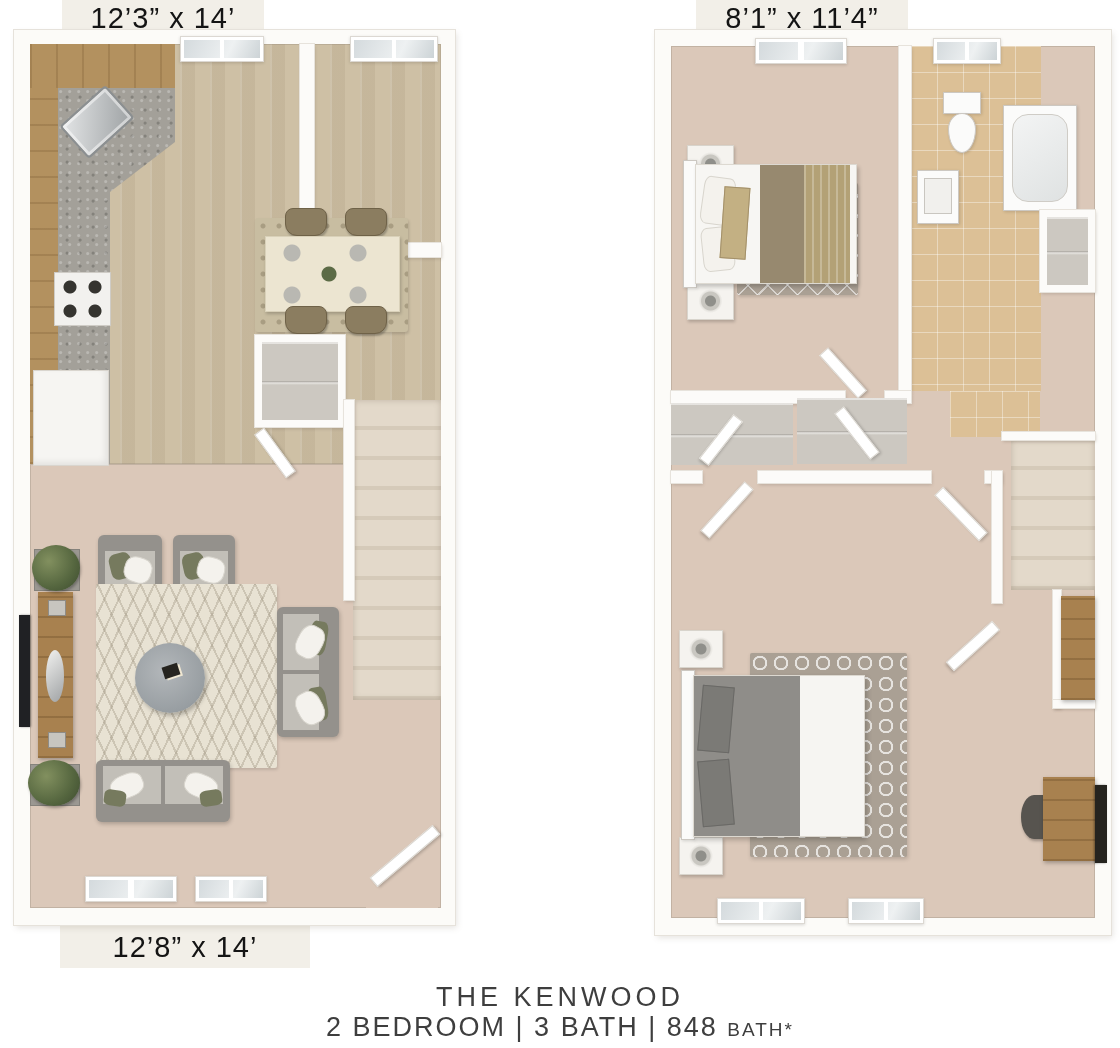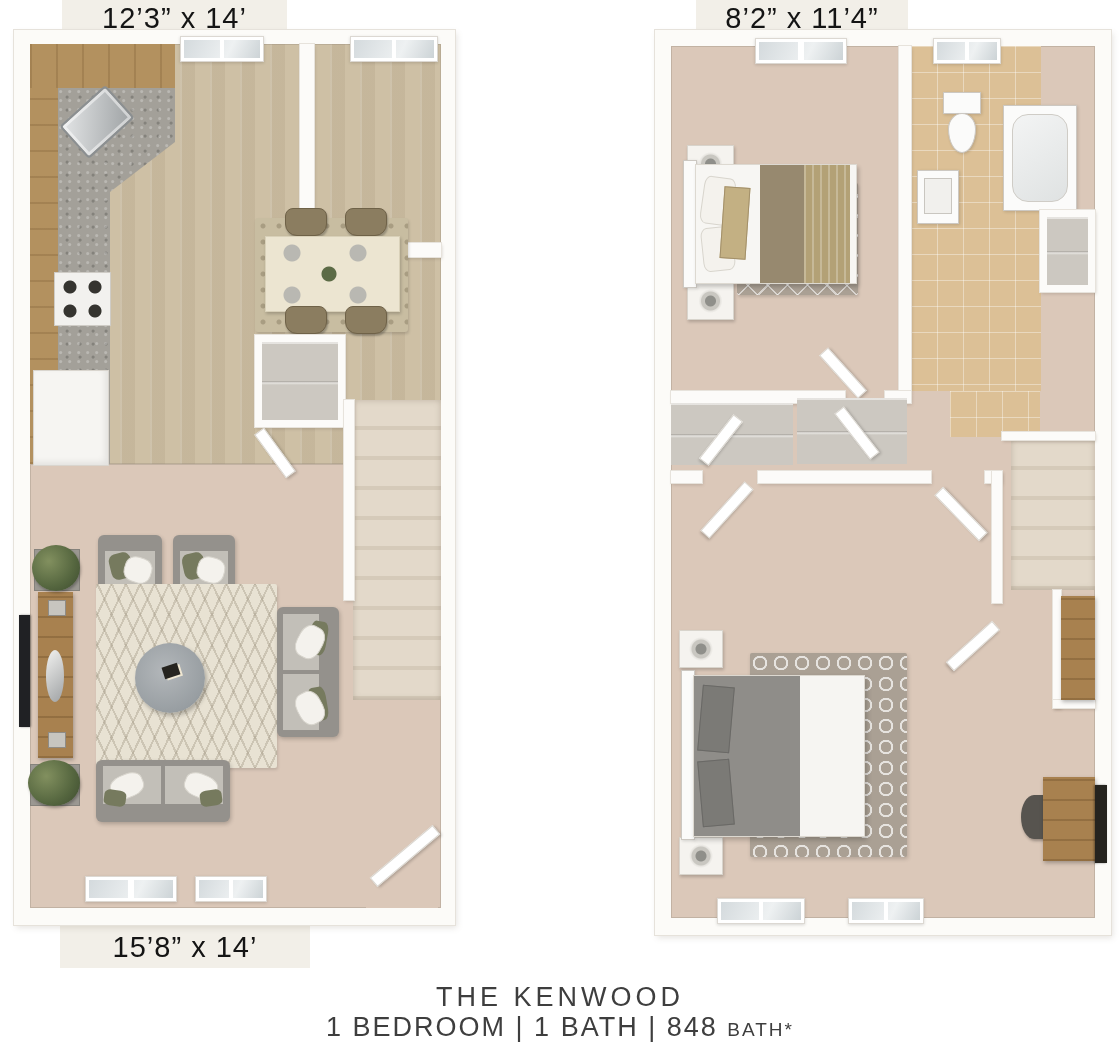--- a/index.html
+++ b/index.html
@@ -83,23 +83,23 @@
     box-shadow:1px 2px 4px rgba(0,0,0,.28);}
   .white-fixture{background:#fbfbfa;border:1.5px solid #ccc8c2;box-shadow:1px 1px 3px rgba(0,0,0,.15);}
   
   .title-line{width:100%;text-align:center;color:#3e3e3e;}
 </style>
 </head>
 <body>
 
 <div class="canvas">
 
-  <div class="abs dim-label" style="left:62px;top:0;width:225px;height:36px;">12’3” x 14’</div>
-  <div class="abs dim-label" style="left:696px;top:0;width:212px;height:36px;">8’2” x 11’4”</div>
-  <div class="abs dim-label" style="left:60px;top:926px;width:250px;height:42px;">15’8” x 14’</div>
+  <div class="abs dim-label" style="left:62px;top:0;width:202px;height:36px;">12’3” x 14’</div>
+  <div class="abs dim-label" style="left:696px;top:0;width:212px;height:36px;">8’1” x 11’4”</div>
+  <div class="abs dim-label" style="left:60px;top:926px;width:250px;height:42px;">12’8” x 14’</div>
 
   <div class="plan" style="left:14px;top:30px;width:441px;height:895px;">
 
     <div class="abs floor-wood" style="left:16px;top:14px;width:411px;height:420px;"></div>
     <div class="abs floor-carpet" style="left:16px;top:434px;width:411px;height:444px;"></div>
 
     <div class="abs cabinet" style="left:16px;top:14px;width:28px;height:420px;"></div>
     <div class="abs cabinet-h" style="left:16px;top:14px;width:145px;height:44px;"></div>
     <div class="abs granite" style="left:44px;top:58px;width:117px;height:54px;"></div>
     <div class="abs granite" style="left:44px;top:58px;width:52px;height:376px;"></div>
@@ -251,14 +251,14 @@
 
     <div class="abs" style="left:366px;top:765px;width:26px;height:44px;border-radius:50% 0 0 50%;background:#57544f;box-shadow:1px 2px 3px rgba(0,0,0,.3);"></div>
     <div class="abs wood-f" style="left:388px;top:747px;width:52px;height:84px;"></div>
     <div class="abs" style="left:440px;top:755px;width:12px;height:78px;background:#26241f;box-shadow:-1px 0 2px rgba(0,0,0,.4);"></div>
 
     <div class="abs win" style="left:62px;top:868px;width:86px;height:24px;"></div>
     <div class="abs win" style="left:193px;top:868px;width:74px;height:24px;"></div>
   </div>
 
   <div class="abs title-line" style="top:982px;font-size:27px;letter-spacing:4px;">THE KENWOOD</div>
-  <div class="abs title-line" style="top:1012px;font-size:27px;letter-spacing:2px;"><span>1 BEDROOM | 1 BATH | 848</span> <span style="font-size:19px;">BATH*</span></div>
+  <div class="abs title-line" style="top:1012px;font-size:27px;letter-spacing:2px;"><span>2 BEDROOM | 3 BATH | 848</span> <span style="font-size:19px;">BATH*</span></div>
 </div>
 
 </body></html>

